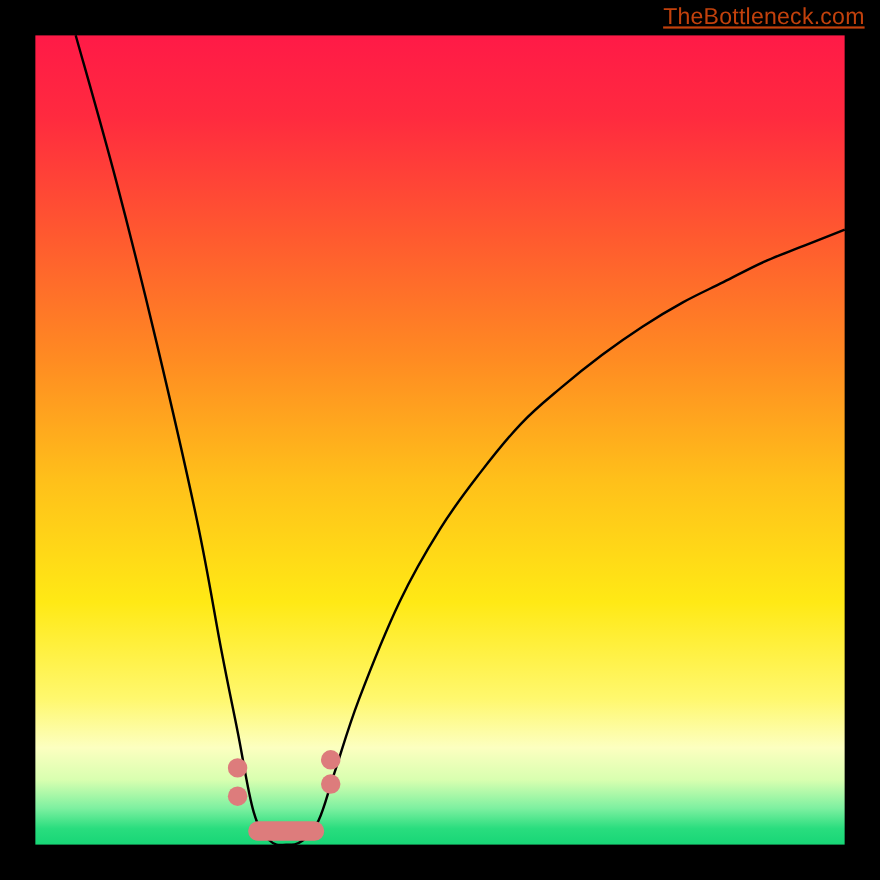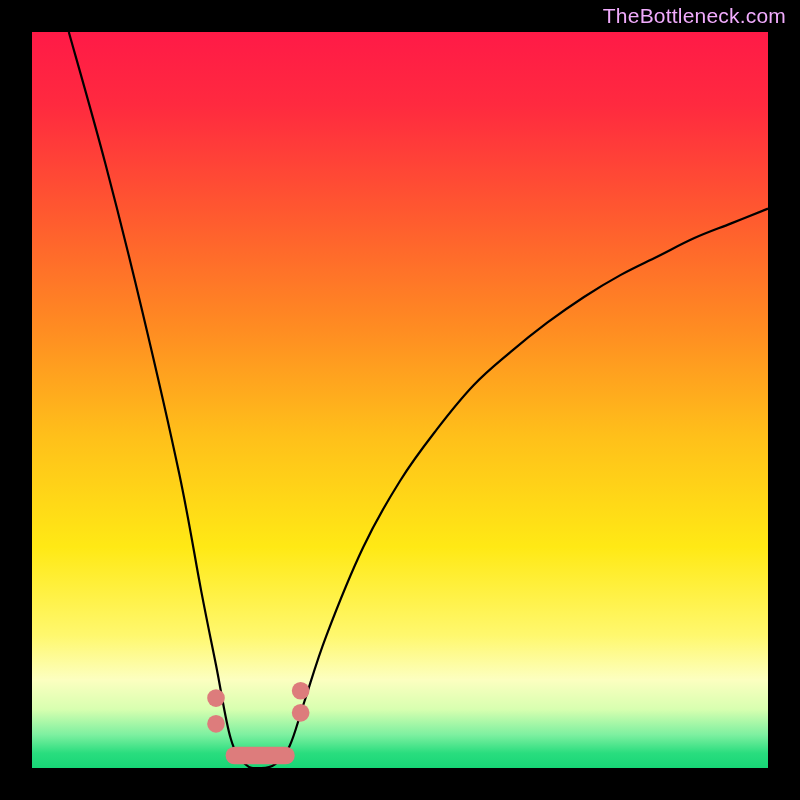--- a/index.html
+++ b/index.html
@@ -14,24 +14,25 @@
   .stage {
     position: relative;
     width: 800px;
     height: 800px;
     background: #000;
   }
   .watermark {
     position: absolute;
     top: 4px;
     right: 14px;
-    color: #f0abfc;
+    color: #c2410c;
     font-size: 21px;
     letter-spacing: 0.2px;
     z-index: 4;
+    text-decoration: underline;
   }
   .plot-wrap {
     position: absolute;
     z-index: 2;
   }
   .plot-bg {
     position: absolute;
     inset: 0;
     z-index: 1;
   }

